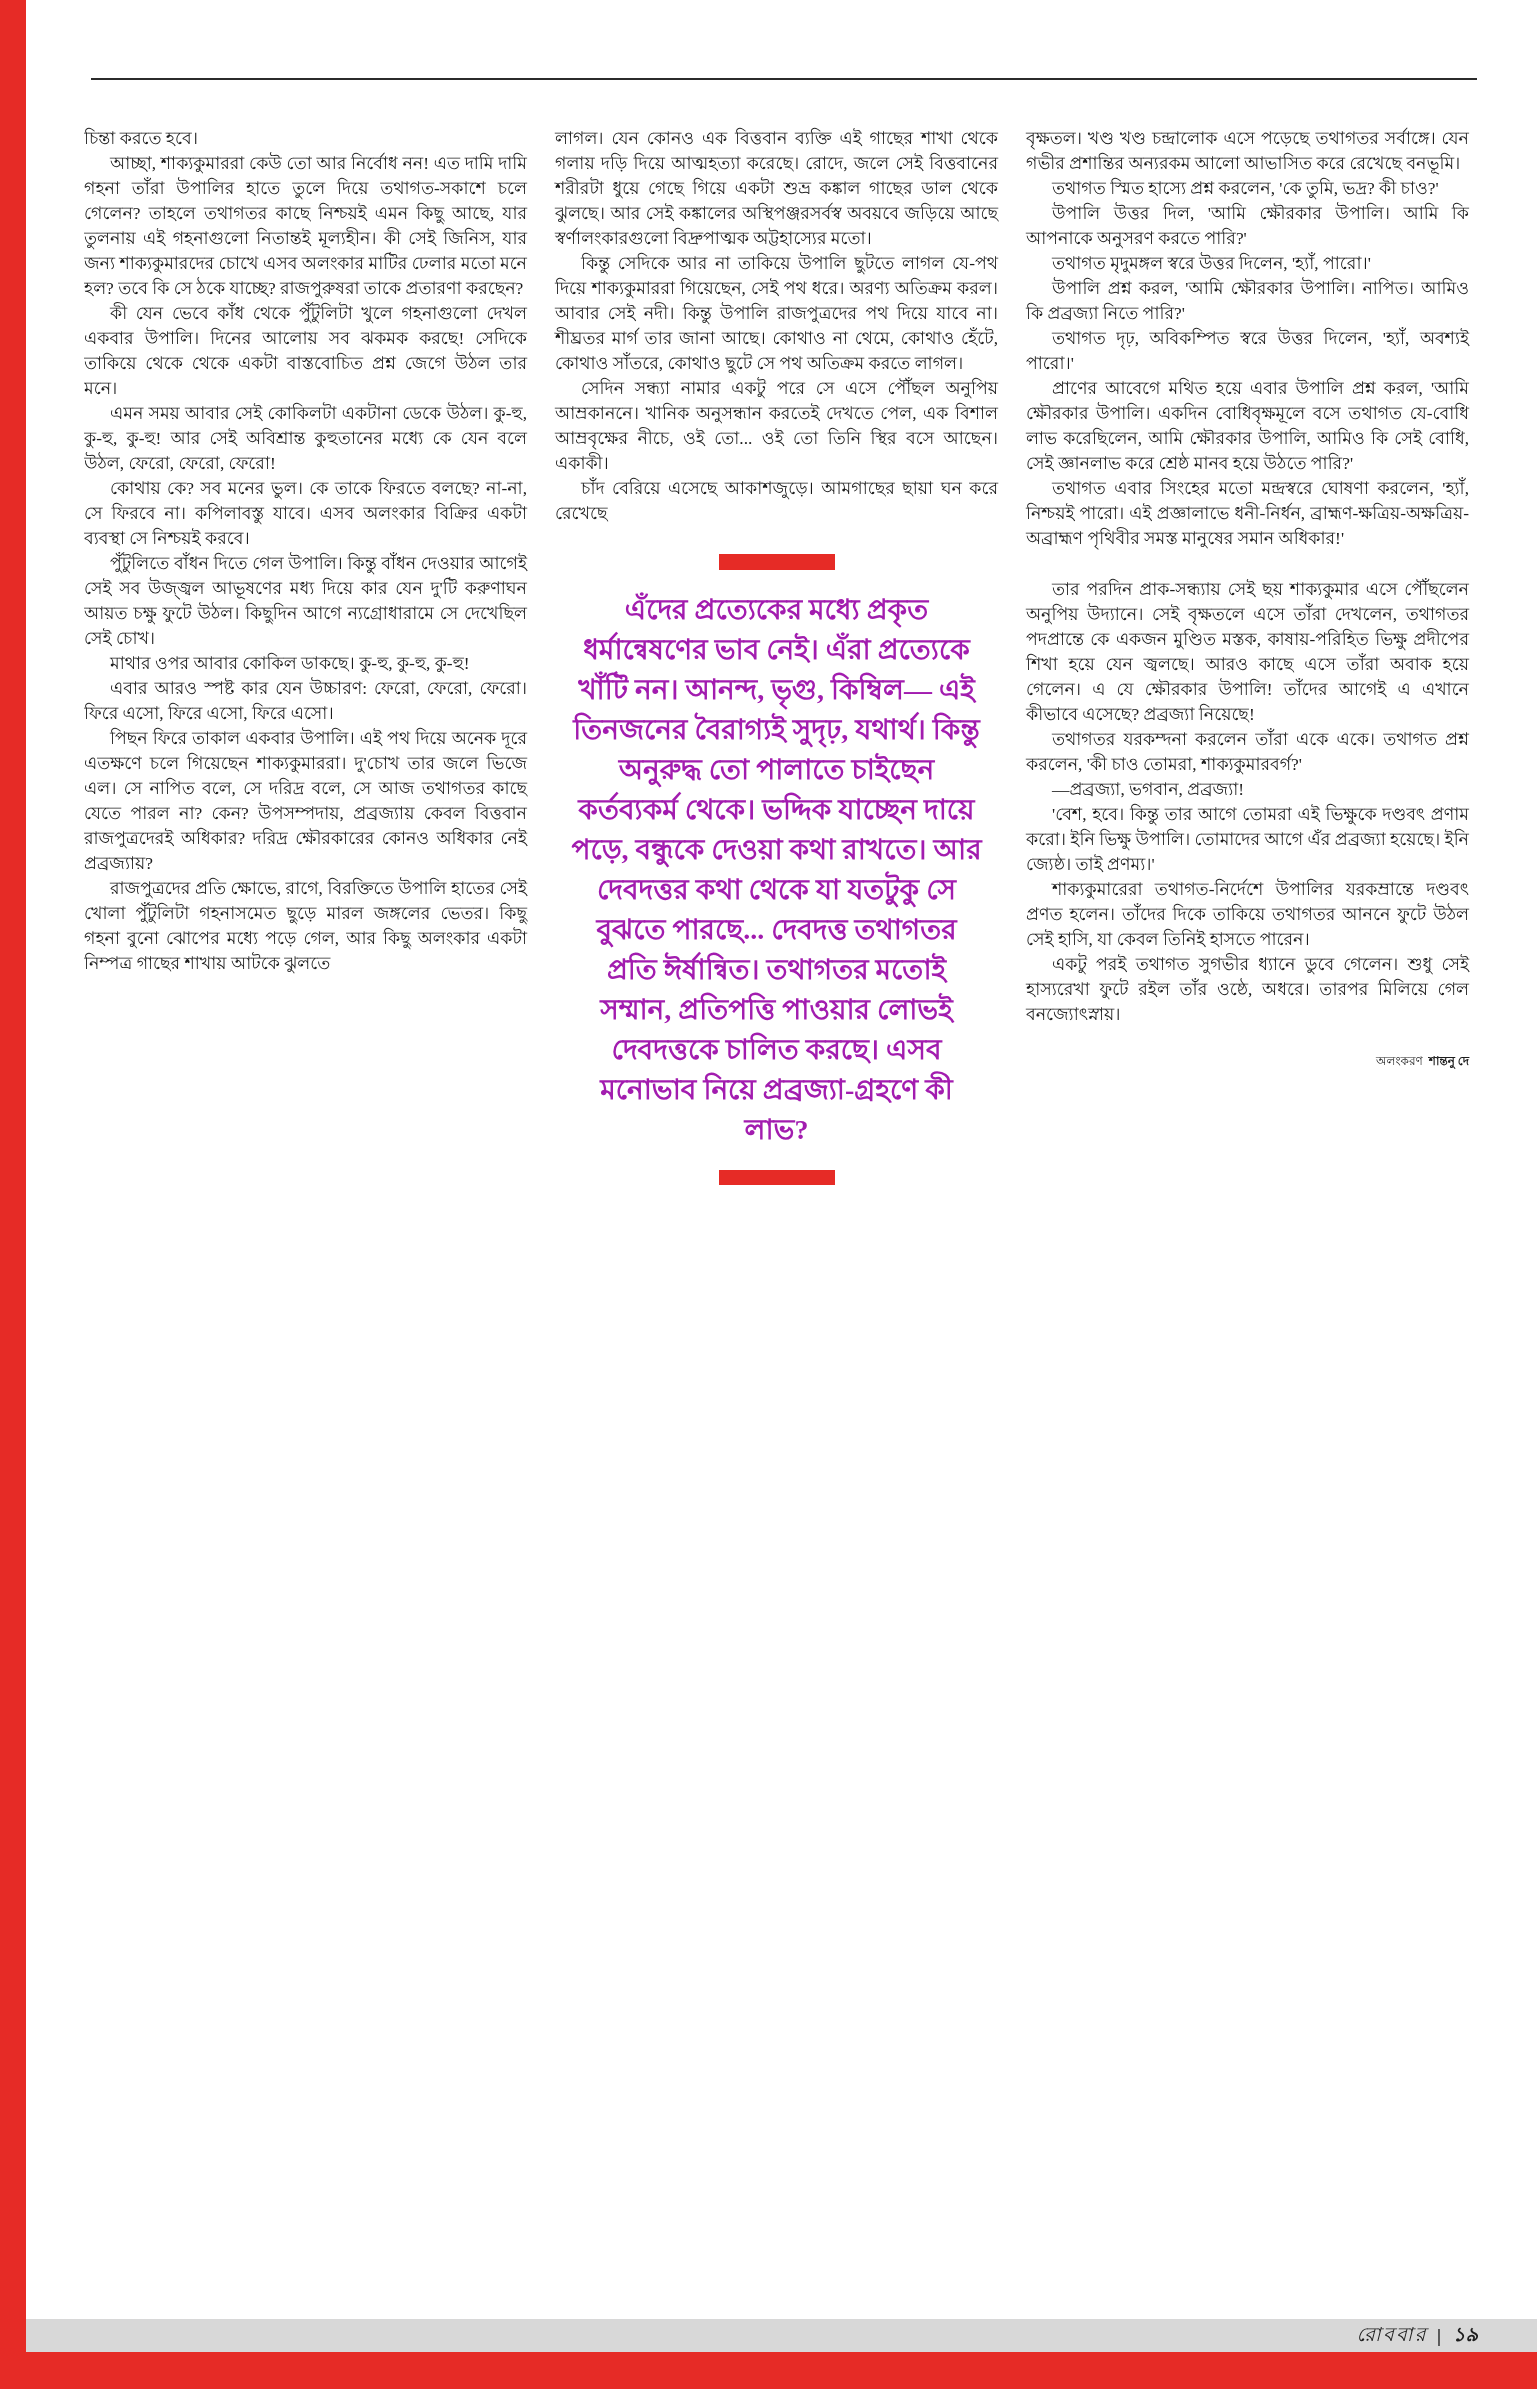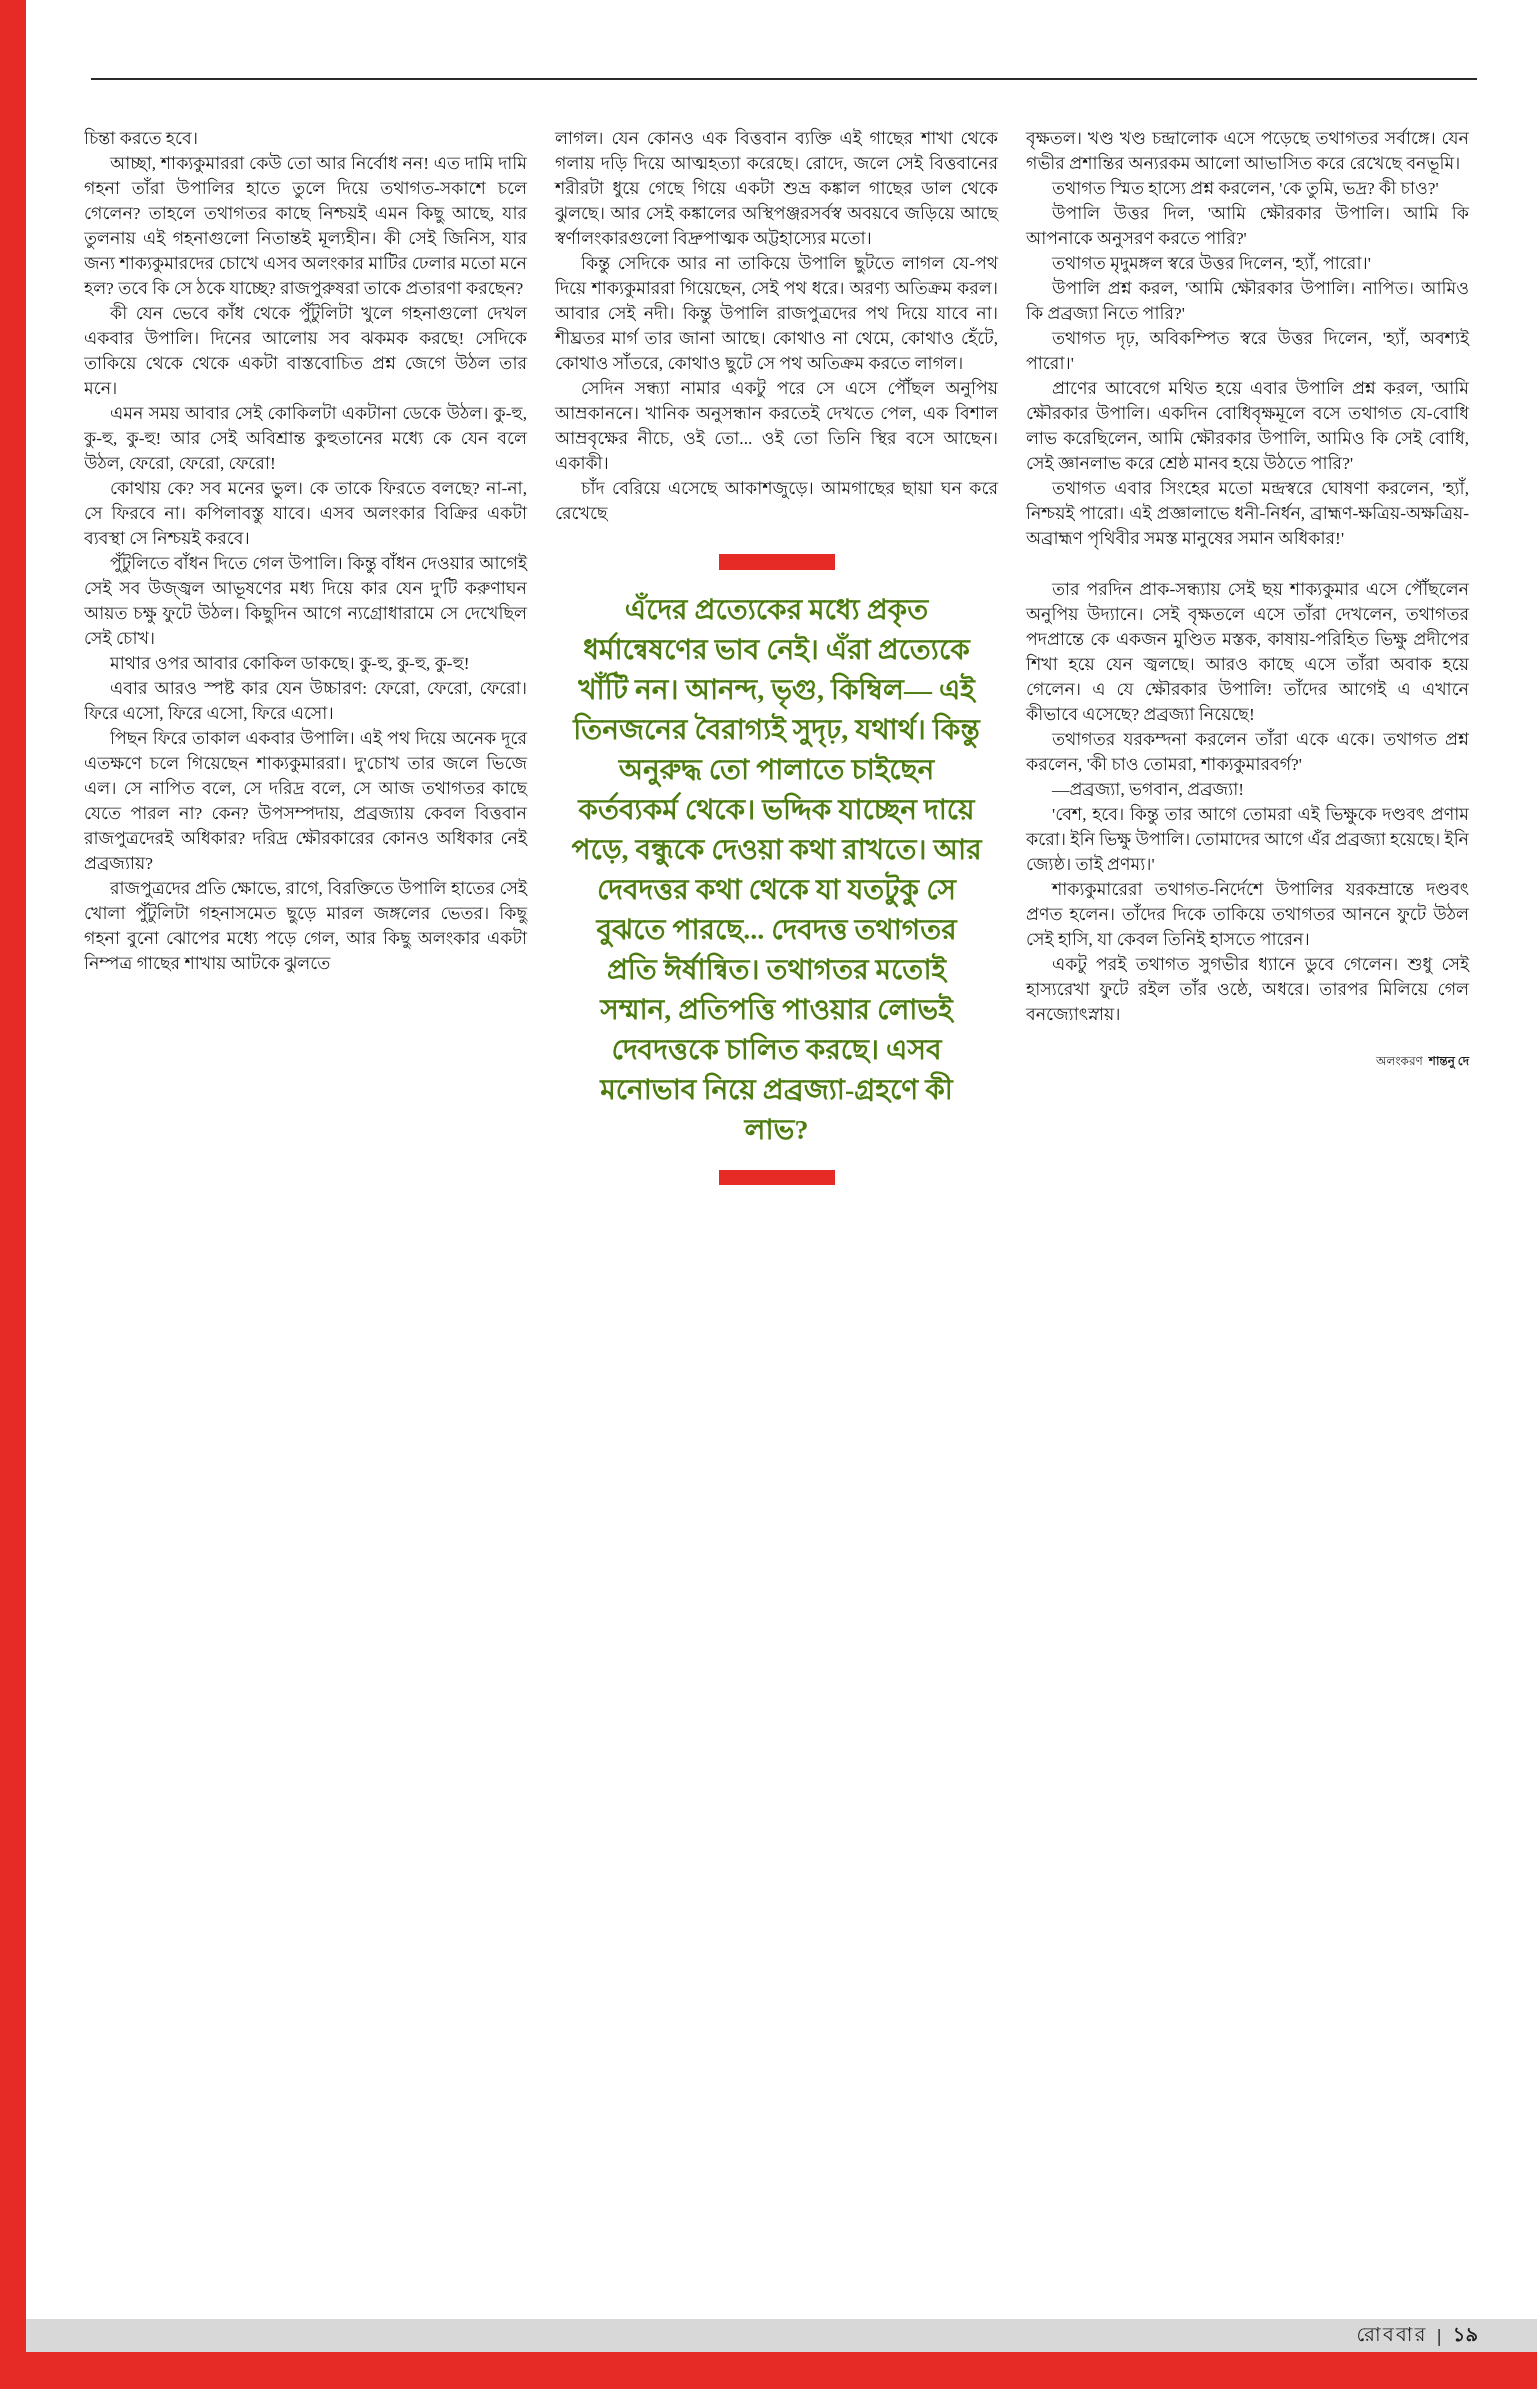--- a/index.html
+++ b/index.html
@@ -19,31 +19,31 @@
   .col p{
     margin:0;font-size:17.4px;line-height:25px;text-align:justify;
     text-indent:26px;
   }
   .col p.np{text-indent:0;}
   .col p.gap{margin-top:26px;}
   .pullquote{margin-top:28px;padding:0 7.8px;}
   .pq-bar{width:116px;height:15.5px;background:#e62b26;margin:0 auto;}
   .pq-text{
     margin:20px auto 20px auto;width:96%;
-    font-size:28px;line-height:40px;font-weight:bold;color:#4d7c0f;
+    font-size:28px;line-height:40px;font-weight:bold;color:#a21caf;
     text-align:center;font-family:"Liberation Serif","DejaVu Serif",serif;
   }
   .credit{
     margin-top:22px;text-align:right;font-size:12px;line-height:25px;
   }
   .credit .credit-name{font-weight:bold;}
   .footer-bar{
     position:absolute;left:26px;right:0;bottom:37px;height:33px;
     background:#d8d8d8;display:flex;align-items:center;justify-content:flex-end;
-    padding-right:60px;box-sizing:border-box;
+    padding-right:60px;box-sizing:border-box;font-style:italic;
   }
   .footer-text{
     font-size:19.4px;letter-spacing:2.3px;color:#1c1c1c;
     display:flex;align-items:center;gap:9.3px;
   }
   .footer-sep{color:#1c1c1c;font-weight:bold;}
   .footer-num{font-weight:bold;letter-spacing:0;}
 </style>
 </head>
 <body>

